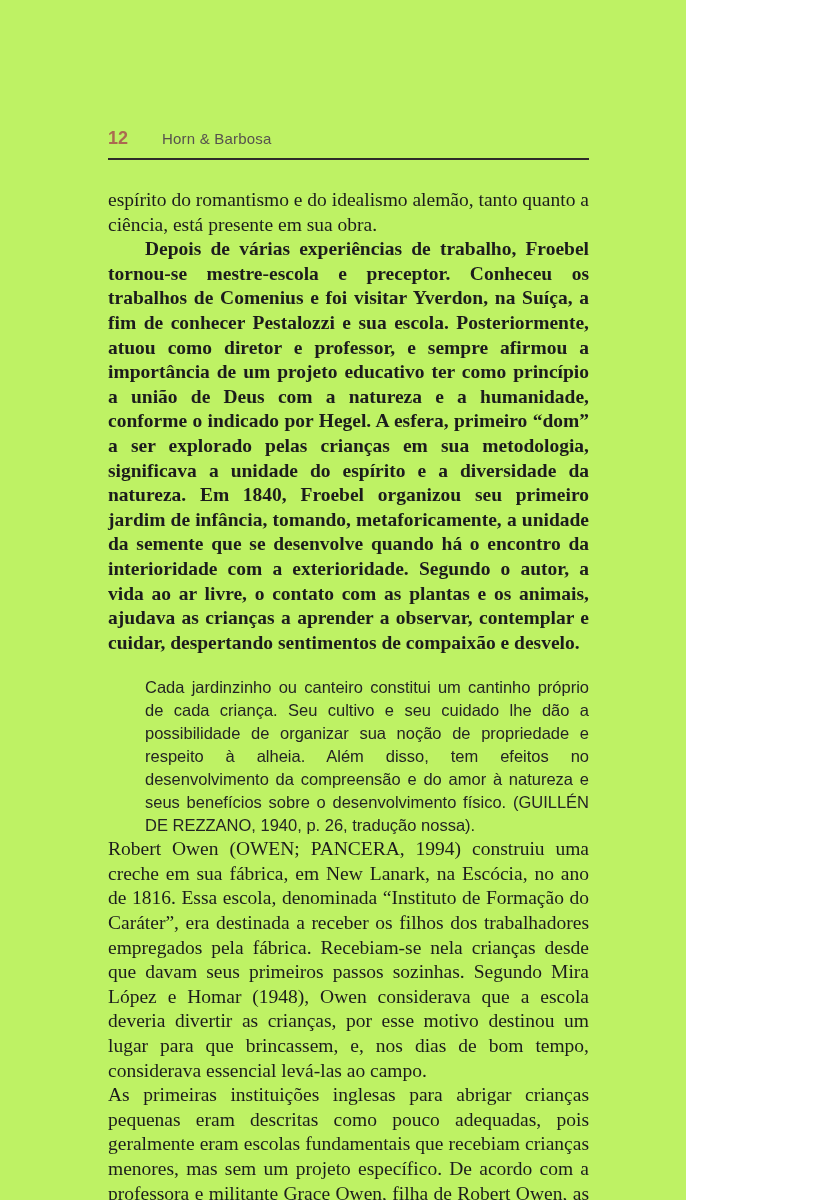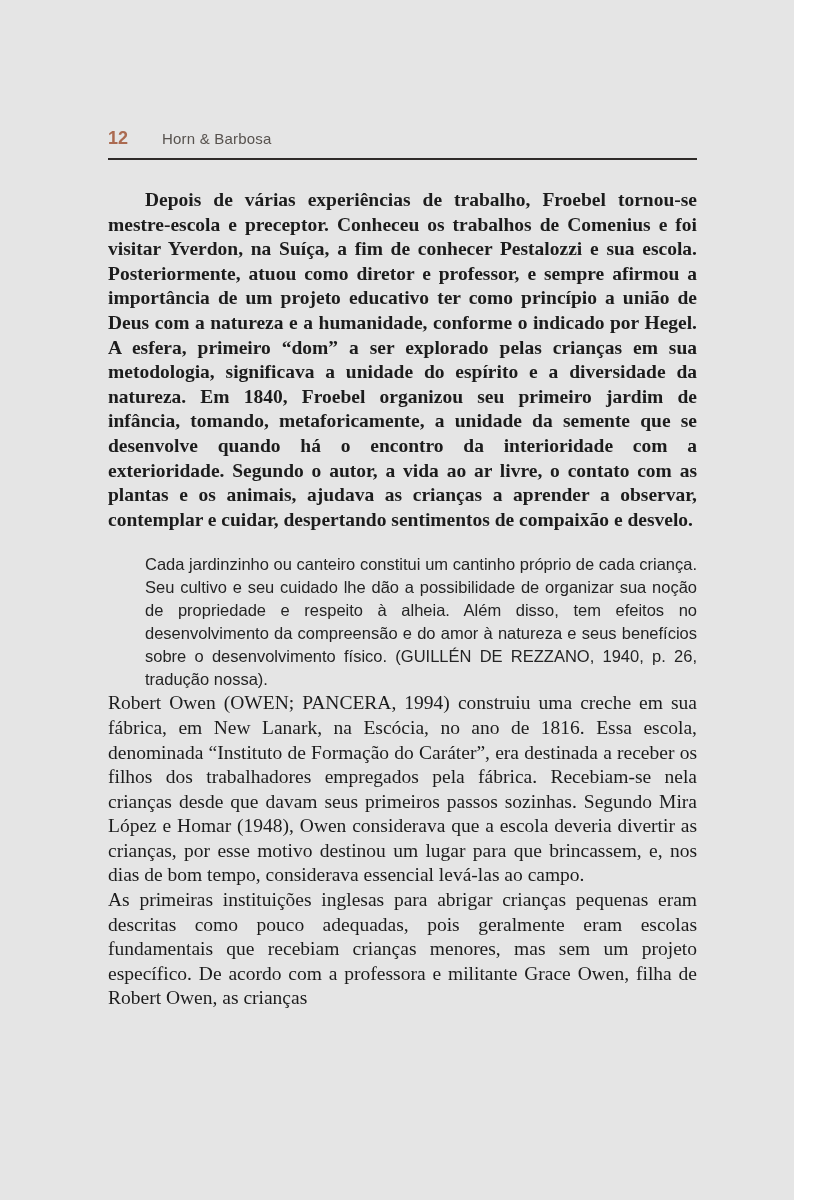--- a/index.html
+++ b/index.html
@@ -2,24 +2,24 @@
 <html lang="pt" style="--accent: #ab6a50; --running-head-gray: #57524e; --body-text: #1c1c1c; --rule: #2f2b29;"><head>
 <meta charset="utf-8">
 <style>
   html, body {
     margin: 0;
     padding: 0;
     background: #ffffff;
   }
   .page {
     position: relative;
-    width: 794px;
+    width: 686px;
     height: 1200px;
     box-sizing: border-box;
-    background: #e5e5e5;
+    background: #bef264;
     padding: 90px 97px 0 108px;
     font-family: "Liberation Serif", serif;
     color: var(--body-text, #1c1c1c);
     overflow: hidden;
   }
   .running-header {
     display: flex;
     align-items: baseline;
     font-family: "Liberation Sans", sans-serif;
     margin-bottom: 9px;
@@ -79,20 +79,21 @@
 
   <header class="running-header">
     <span class="page-number">12</span>
     <span class="running-head">Horn &amp; Barbosa</span>
   </header>
 
   <hr class="header-rule">
 
   <main>
 
+    <p class="body">espírito do romantismo e do idealismo alemão, tanto quanto a ciência, está presente em sua obra.</p>
 
     <p class="body indent">Depois de várias experiências de trabalho, Froebel tornou-se mestre-escola e preceptor. Conheceu os trabalhos de Comenius e foi visitar Yverdon, na Suíça, a fim de conhecer Pestalozzi e sua escola. Posteriormente, atuou como diretor e professor, e sempre afirmou a importância de um projeto educativo ter como princípio a união de Deus com a natureza e a humanidade, conforme o indicado por Hegel. A esfera, primeiro “dom” a ser explorado pelas crianças em sua metodologia, significava a unidade do espírito e a diversidade da natureza. Em 1840, Froebel organizou seu primeiro jardim de infância, tomando, metaforicamente, a unidade da semente que se desenvolve quando há o encontro da interioridade com a exterioridade. Segundo o autor, a vida ao ar livre, o contato com as plantas e os animais, ajudava as crianças a aprender a observar, contemplar e cuidar, despertando sentimentos de compaixão e desvelo.</p>
 
     <blockquote class="quote">Cada jardinzinho ou canteiro constitui um cantinho próprio de cada criança. Seu cultivo e seu cuidado lhe dão a possibilidade de organizar sua noção de propriedade e respeito à alheia. Além disso, tem efeitos no desenvolvimento da compreensão e do amor à natureza e seus benefícios sobre o desenvolvimento físico. (GUILLÉN DE REZZANO, 1940, p. 26, tradução nossa).</blockquote>
 
 
     <p class="body">Robert Owen (OWEN; PANCERA, 1994) construiu uma creche em sua fábrica, em New Lanark, na Escócia, no ano de 1816. Essa escola, denominada “Instituto de Formação do Caráter”, era destinada a receber os filhos dos trabalhadores empregados pela fábrica. Recebiam-se nela crianças desde que davam seus primeiros passos sozinhas. Segundo Mira López e Homar (1948), Owen considerava que a escola deveria divertir as crianças, por esse motivo destinou um lugar para que brincassem, e, nos dias de bom tempo, considerava essencial levá-las ao campo.</p>
 
 
     <p class="body">As primeiras instituições inglesas para abrigar crianças pequenas eram descritas como pouco adequadas, pois geralmente eram escolas fundamentais que recebiam crianças menores, mas sem um projeto específico. De acordo com a professora e militante Grace Owen, filha de Robert Owen, as crianças</p>

